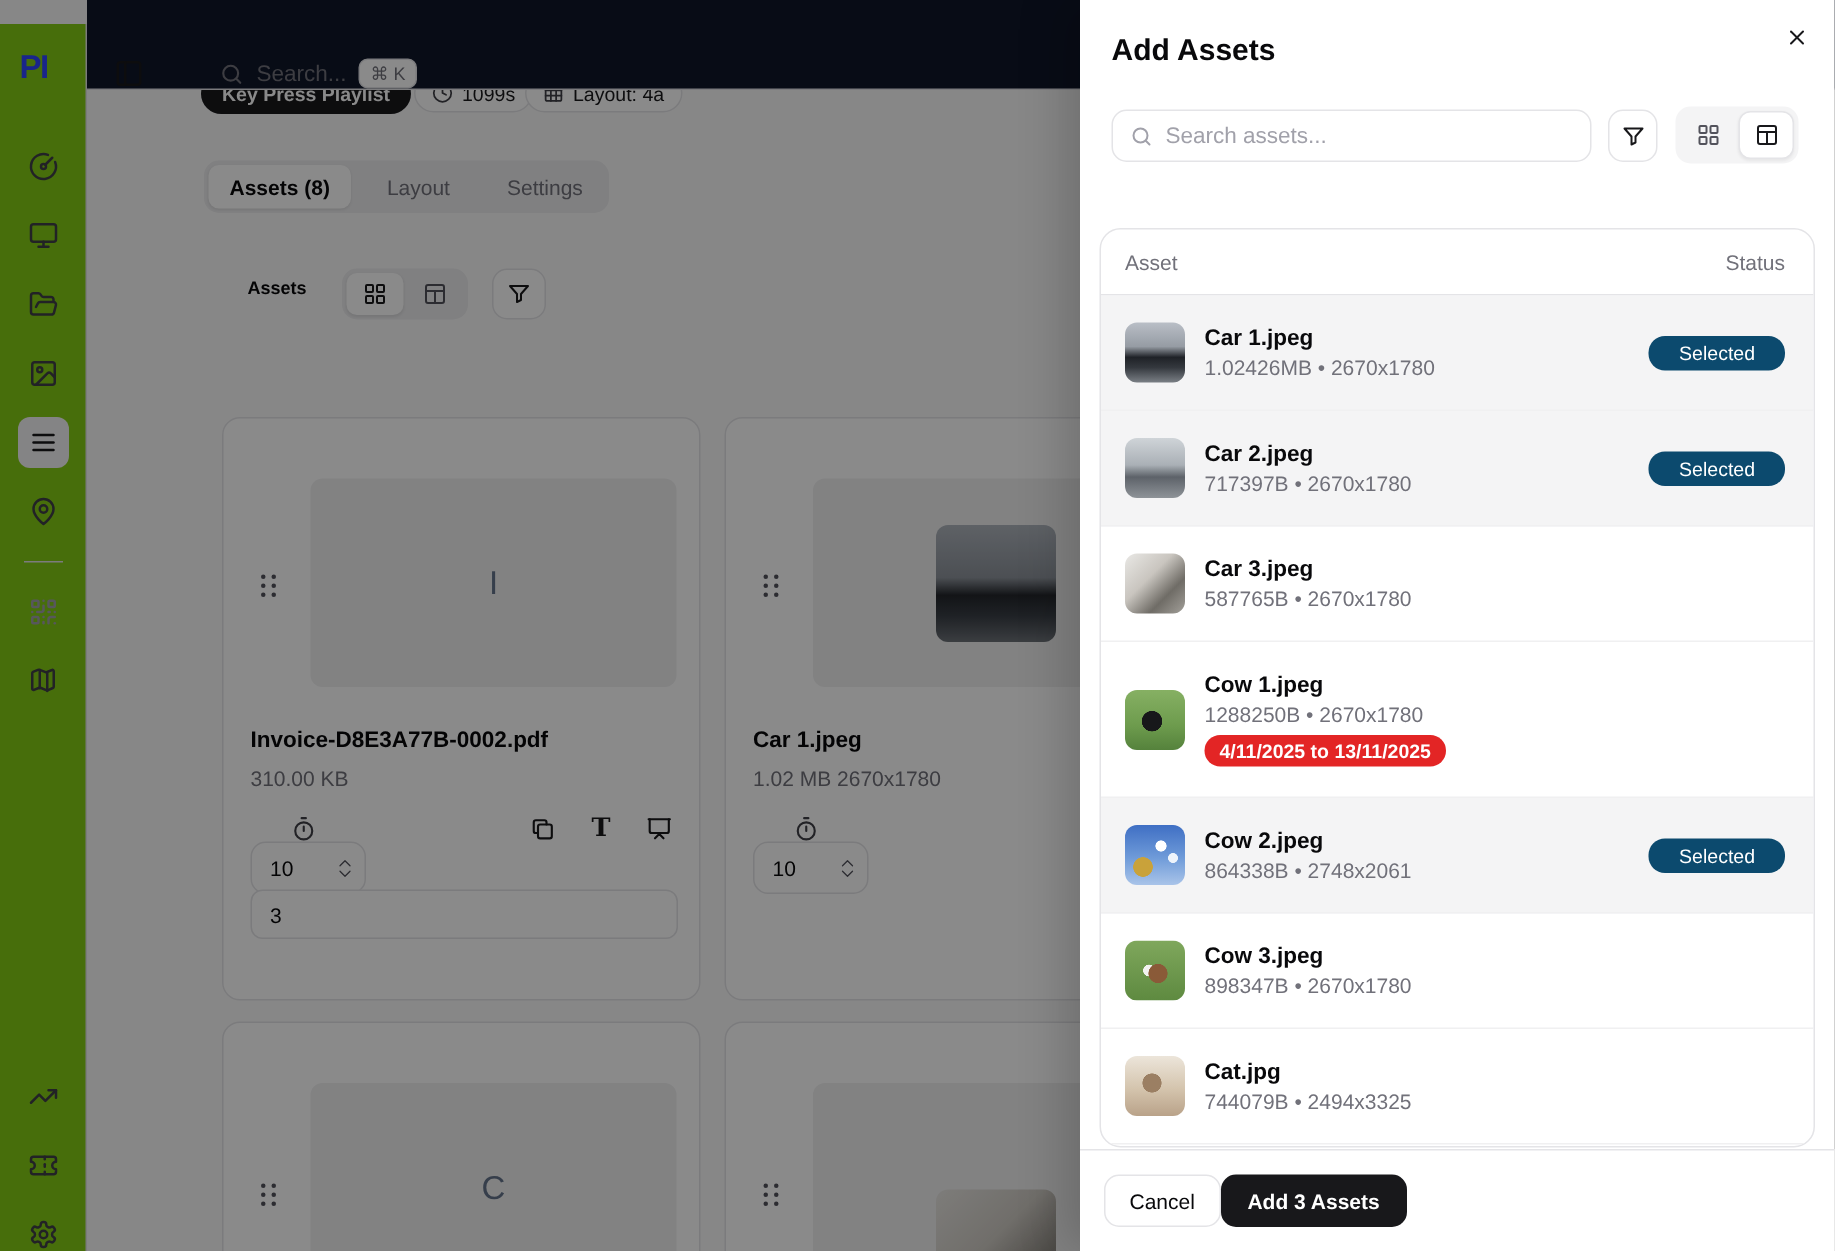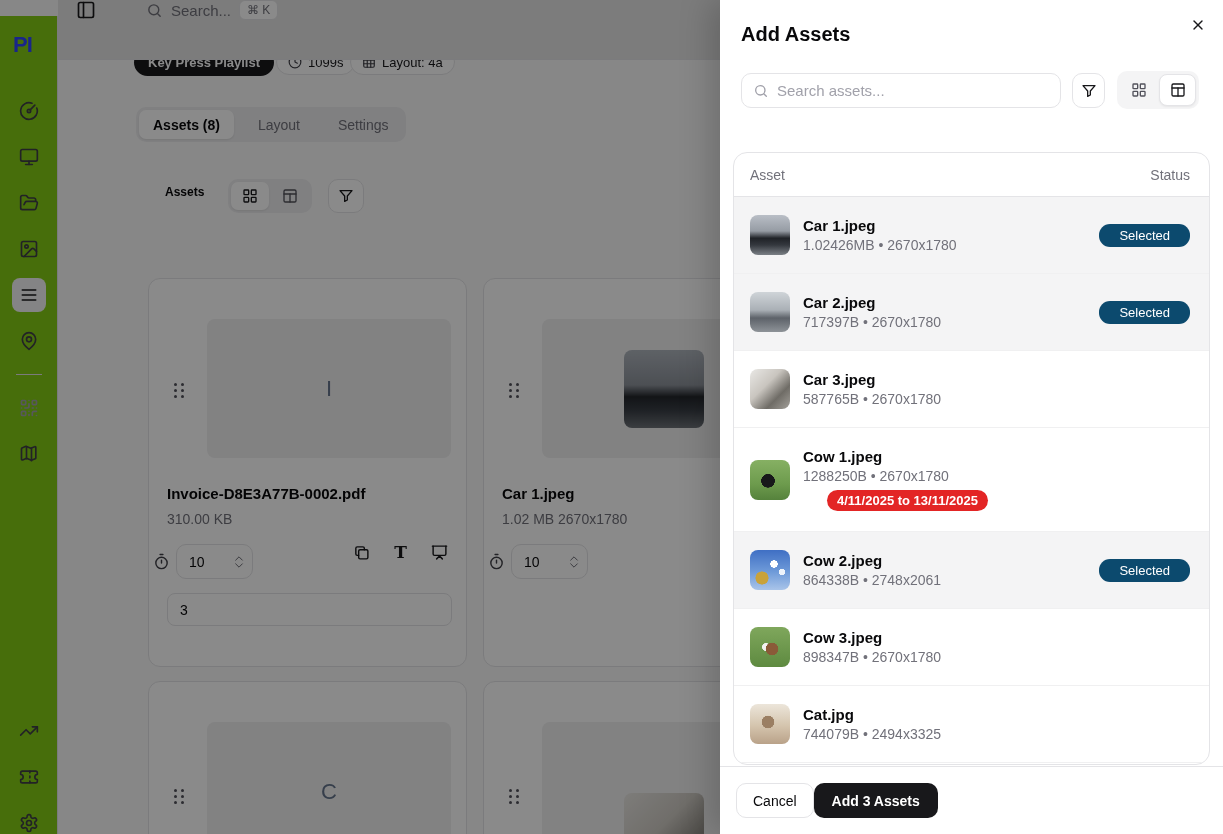--- a/index.html
+++ b/index.html
@@ -10,21 +10,21 @@
   #app { position:absolute; inset:0; }
   .sidebar { position:absolute; left:0; top:0; width:58px; height:834px; background:#84cc16; border-right:1px solid #e4e4e7; z-index:2;margin-top:16px; }
   .logo { position:absolute; left:13px; top:16px; font-size:22px; font-weight:800; letter-spacing:-1px; color:#2f45ff; }
   .snav { position:absolute; left:0; top:78px; width:58px; display:flex; flex-direction:column; align-items:center; gap:12px; }
   .sbtn { width:34px; height:34px; border-radius:8px; display:flex; align-items:center; justify-content:center; color:#3f3f46; cursor:pointer; }
   .sbtn.active { background:#f4f4f5; color:#18181b; }
   .sbtn.muted { color:#a1a1aa; }
   .sdivider { width:26px; height:1px; background:#e4e4e7; margin:4px 0; }
   .snav-bottom { position:absolute; left:0; bottom:10px; width:58px; display:flex; flex-direction:column; align-items:center; gap:12px; }
 
-  .topbar { position:absolute; left:58px; right:0; top:0; height:60px; background:#e5e5e5; border-bottom:1px solid #e4e4e7; z-index:2; display:flex; align-items:flex-start; }
+  .topbar { position:absolute; left:58px; right:0; top:0; height:60px; background:#0f172a; border-bottom:1px solid #e4e4e7; z-index:2; display:flex; align-items:flex-end; }
   .panel-toggle { margin-left:18px; color:#18181b; cursor:pointer; }
   .gsearch { display:flex; align-items:center; gap:8px; margin-left:50px; color:#71717a; cursor:pointer; }
   .gsearch .ph { font-size:15px; }
   .kbd { font-size:12px; color:#71717a; border:1px solid #e4e4e7; border-radius:6px; padding:2px 7px; background:#fff; }
 
   .content { position:absolute; inset:0; z-index:1; }
   .pill-dark { position:absolute; left:134px; top:49px; height:27px; background:#18181b; color:#fff; border-radius:14px; display:flex; align-items:center; padding:0 14px; font-size:13px; font-weight:600; cursor:pointer; }
   .chip { position:absolute; top:49px; height:26px; background:#fff; border:1px solid #e4e4e7; border-radius:13px; display:flex; align-items:center; gap:6px; padding:0 11px; font-size:13px; color:#18181b; cursor:pointer; }
   .chip svg { color:#3f3f46; }
 
@@ -39,21 +39,21 @@
   .filterbtn { position:absolute; left:328px; top:179px; width:36px; height:34px; background:#fff; border:1px solid #e4e4e7; border-radius:10px; display:flex; align-items:center; justify-content:center; color:#18181b; cursor:pointer; }
 
   .card { position:absolute; width:319px; background:#fff; border:1px solid #e4e4e7; border-radius:12px; }
   .grip { position:absolute; display:grid; grid-template-columns:3px 3px; gap:3px 4px; cursor:grab; }
   .grip i { width:3px; height:3px; border-radius:50%; background:#52525b; }
   .media { position:absolute; left:58px; top:40px; width:244px; height:139px; background:#f0f0f1; border-radius:8px; display:flex; align-items:center; justify-content:center; }
   .media .letter { font-size:22px; color:#64748b; }
   .mthumb { width:80px; height:78px; border-radius:8px; }
   .ctitle { position:absolute; left:18px; top:206px; font-size:15px; font-weight:600; color:#09090b; white-space:nowrap; }
   .cmeta { position:absolute; left:18px; top:232px; font-size:14px; color:#71717a; }
-  .crow { position:absolute; left:4px; top:265px; display:flex; align-items:center; }
+  .crow { position:absolute; left:18px; top:265px; display:flex; align-items:center;flex-direction:column; }
   .timer-ic { color:#3f3f46; margin-right:6px; }
   .numinput { width:77px; height:35px; border:1px solid #e4e4e7; border-radius:10px; background:#fff; display:flex; align-items:center; padding:0 8px 0 12px; }
   .numinput .val { font-size:14px; color:#09090b; flex:1; }
   .stepper { display:flex; flex-direction:column; align-items:center; color:#52525b; cursor:pointer; }
   .cicons { position:absolute; right:18px; top:265px; display:flex; align-items:center; gap:24px; color:#18181b; }
   .cicons .t { font-family:"DejaVu Serif", serif; font-size:17px; font-weight:700; line-height:1; cursor:pointer; }
   .cicon { cursor:pointer; }
   .textinput { position:absolute; left:18px; top:314px; width:285px; height:33px; border:1px solid #e4e4e7; border-radius:8px; background:#fff; display:flex; align-items:center; padding:0 12px; font-size:14px; color:#09090b; }
 
   .th-card-car { background:linear-gradient(180deg,#aeb4bc 0%,#8d939b 45%,#23262b 60%,#3a3f46 78%,#6d7278 100%); }
@@ -79,21 +79,21 @@
   .ahead { height:44px; display:flex; align-items:center; padding:0 19px 0 16px; border-bottom:1px solid #e4e4e7; font-size:14px; color:#71717a; }
   .ahead .c2 { margin-left:auto; }
   .arow { display:flex; align-items:center; padding:0 19px 0 16px; gap:13px; height:77px; border-bottom:1px solid #f0f0f1; cursor:pointer; }
   .arow.selected { background:#f4f4f5; }
   .arow.tall { height:104px; }
   .thumb { width:40px; height:40px; border-radius:8px; flex:none; }
   .ainfo { display:flex; flex-direction:column; gap:3px; }
   .aname { font-size:15px; font-weight:600; color:#09090b; }
   .ameta { font-size:14px; color:#71717a; }
   .status-badge { margin-left:auto; background:#0c4a6e; color:#fff; font-size:13px; border-radius:11px; padding:4px 20px; }
-  .date-badge { align-self:flex-start; margin-top:3px; background:#e32525; color:#fff; font-size:13px; font-weight:700; border-radius:11px; padding:3px 10px; white-space:nowrap;margin-left:24px; }
+  .date-badge { align-self:flex-start; margin-top:3px; background:#e32525; color:#fff; font-size:13px; font-weight:700; border-radius:11px; padding:3px 10px; white-space:nowrap; }
 
   .th-car1 { background:linear-gradient(180deg,#b9bec6 0%,#969ca4 40%,#1f2227 58%,#34383e 75%,#7a7f85 100%); }
   .th-car2 { background:linear-gradient(180deg,#cfd4d8 0%,#aab0b6 45%,#5d6269 65%,#8e9398 100%); }
   .th-car3 { background:linear-gradient(135deg,#e9e8e5 0%,#c9c5bf 40%,#6f6c66 70%,#a3a09a 100%); }
   .th-cow1 { background:radial-gradient(circle at 45% 52%, #17181a 0 22%, transparent 23%), linear-gradient(180deg,#86b063 0%,#6d9b4d 60%,#55823c 100%); }
   .th-cow2 { background:radial-gradient(circle at 30% 70%, #c9a23a 0 16%, transparent 17%), radial-gradient(circle at 60% 35%, #ffffff 0 10%, transparent 11%), radial-gradient(circle at 80% 55%, #eef4fb 0 8%, transparent 9%), linear-gradient(180deg,#3f6fc4 0%,#6f9bd9 55%,#a9c4e9 100%); }
   .th-cow3 { background:radial-gradient(circle at 55% 55%, #8a5a38 0 20%, transparent 21%), radial-gradient(circle at 40% 50%, #f2f2f0 0 12%, transparent 13%), linear-gradient(180deg,#7fa75c 0%,#5e8a40 100%); }
   .th-cat  { background:radial-gradient(circle at 45% 45%, #9b7f63 0 20%, transparent 21%), linear-gradient(180deg,#ece5da 0%,#d4c4ad 55%,#b9a289 100%); }
 
   .pfooter { position:absolute; left:0; right:0; bottom:0; height:68px; border-top:1px solid #e4e4e7; display:flex; align-items:center; justify-content:flex-start; padding:0 13px 0 16px; background:#fff; }

